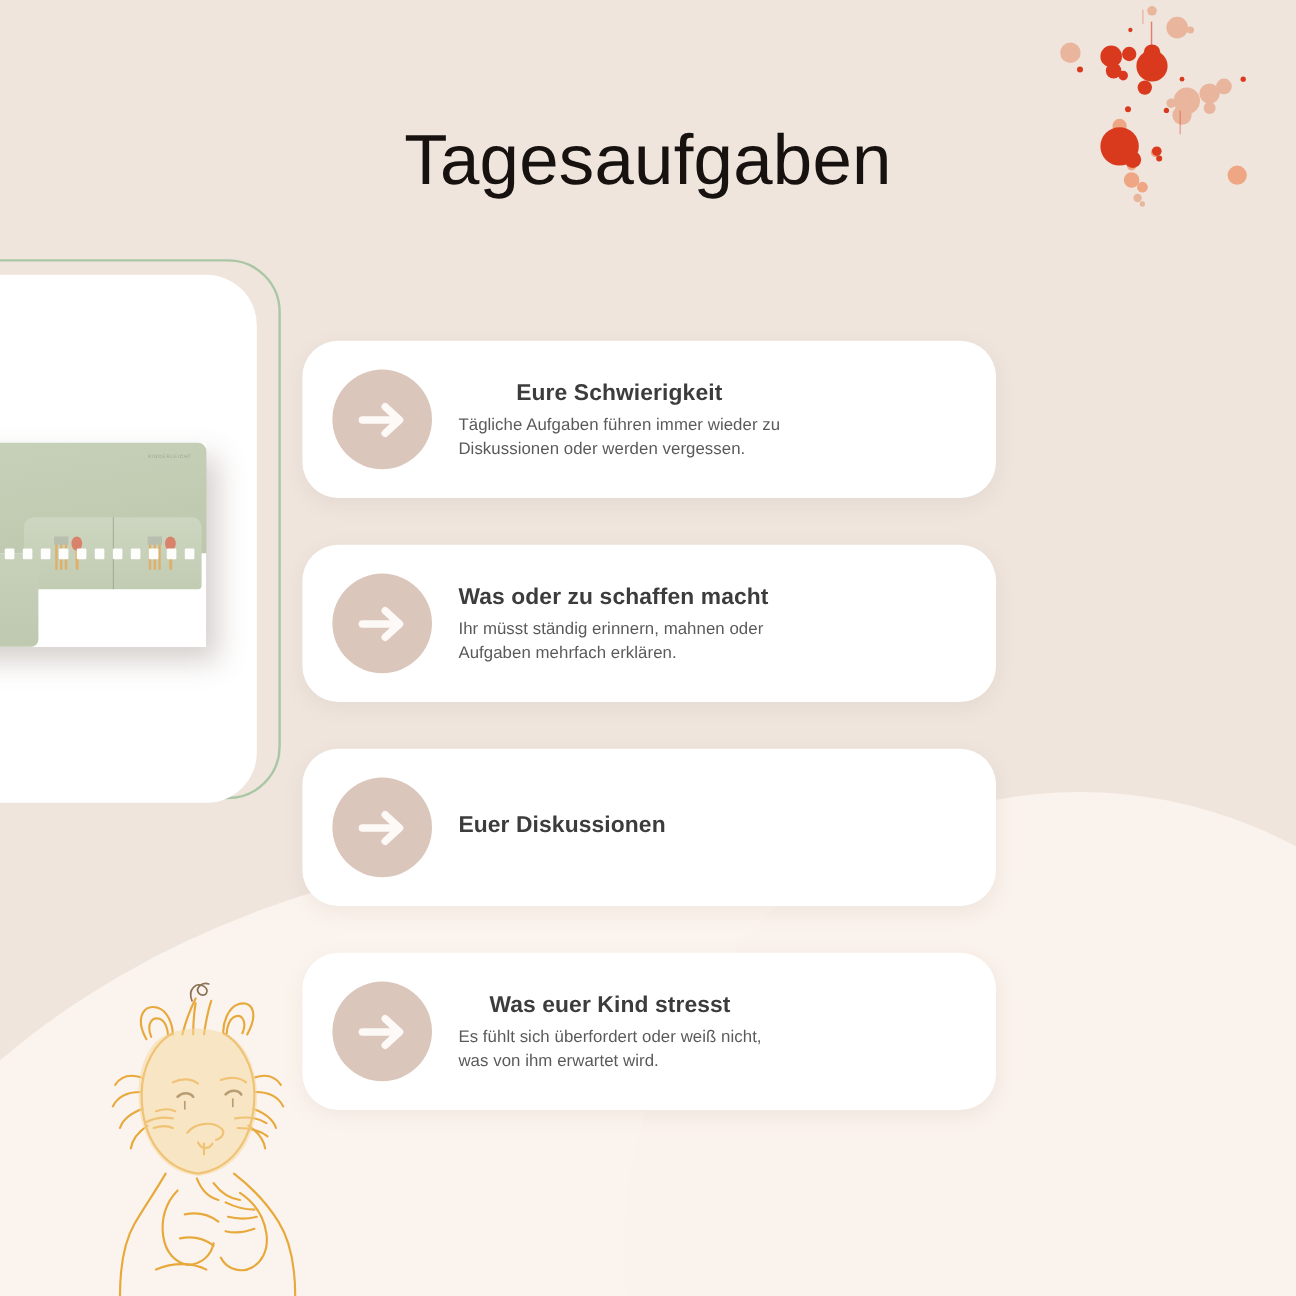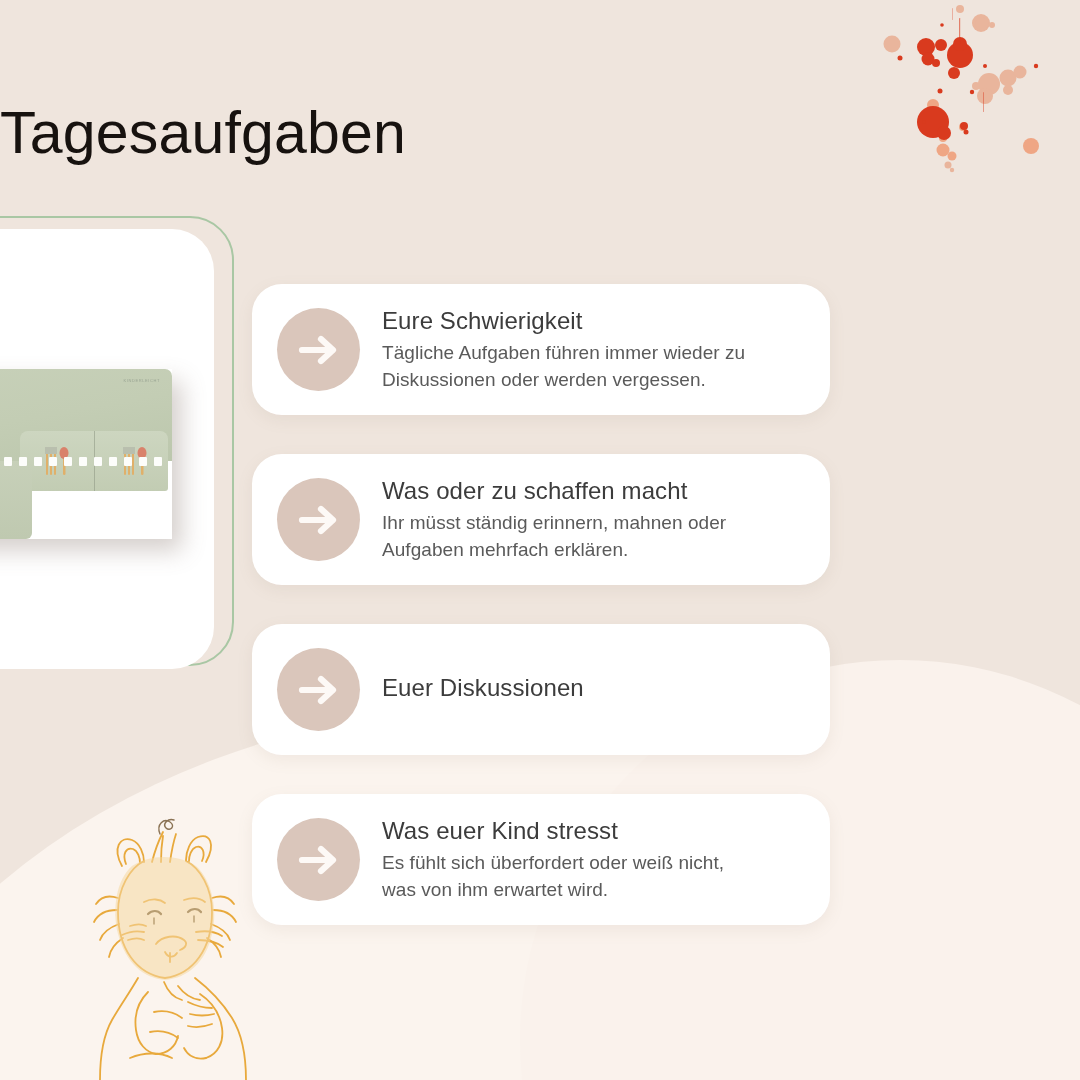--- a/index.html
+++ b/index.html
@@ -44,21 +44,21 @@
     background: #faf2ec;
     pointer-events: none;
   }
 
   
   .page-title {
     position: absolute;
     left: 0;
     top: 101px;
     width: 1080px;
-    text-align: left;
+    text-align: center;
     font-size: 59px;
     font-weight: 300;
     letter-spacing: 0.2px;
     color: #17120f;
     line-height: 1.1;
   }
 
   
   .splatter {
     position: absolute;
@@ -219,29 +219,30 @@
     display: flex;
     align-items: center;
     justify-content: center;
   }
   .icon-circle svg { display: block; }
   .card-text {
     margin-left: 22px;
     padding-right: 16px;
   }
   .card-title {
-    font-size: 24px;
-    font-weight: 400;
+    font-size: 19px;
+    font-weight: 700;
     color: #3c3c3c;
     letter-spacing: 0.1px;
     line-height: 1.25;
     margin-bottom: 3px;
+    text-align: center;
   }
   .card-body {
-    font-size: 19px;
+    font-size: 14px;
     font-weight: 400;
     color: #5a5a5a;
     line-height: 1.43;
     letter-spacing: 0.05px;
     white-space: pre-line;
   }
 </style>
 </head>
 <body>
 

